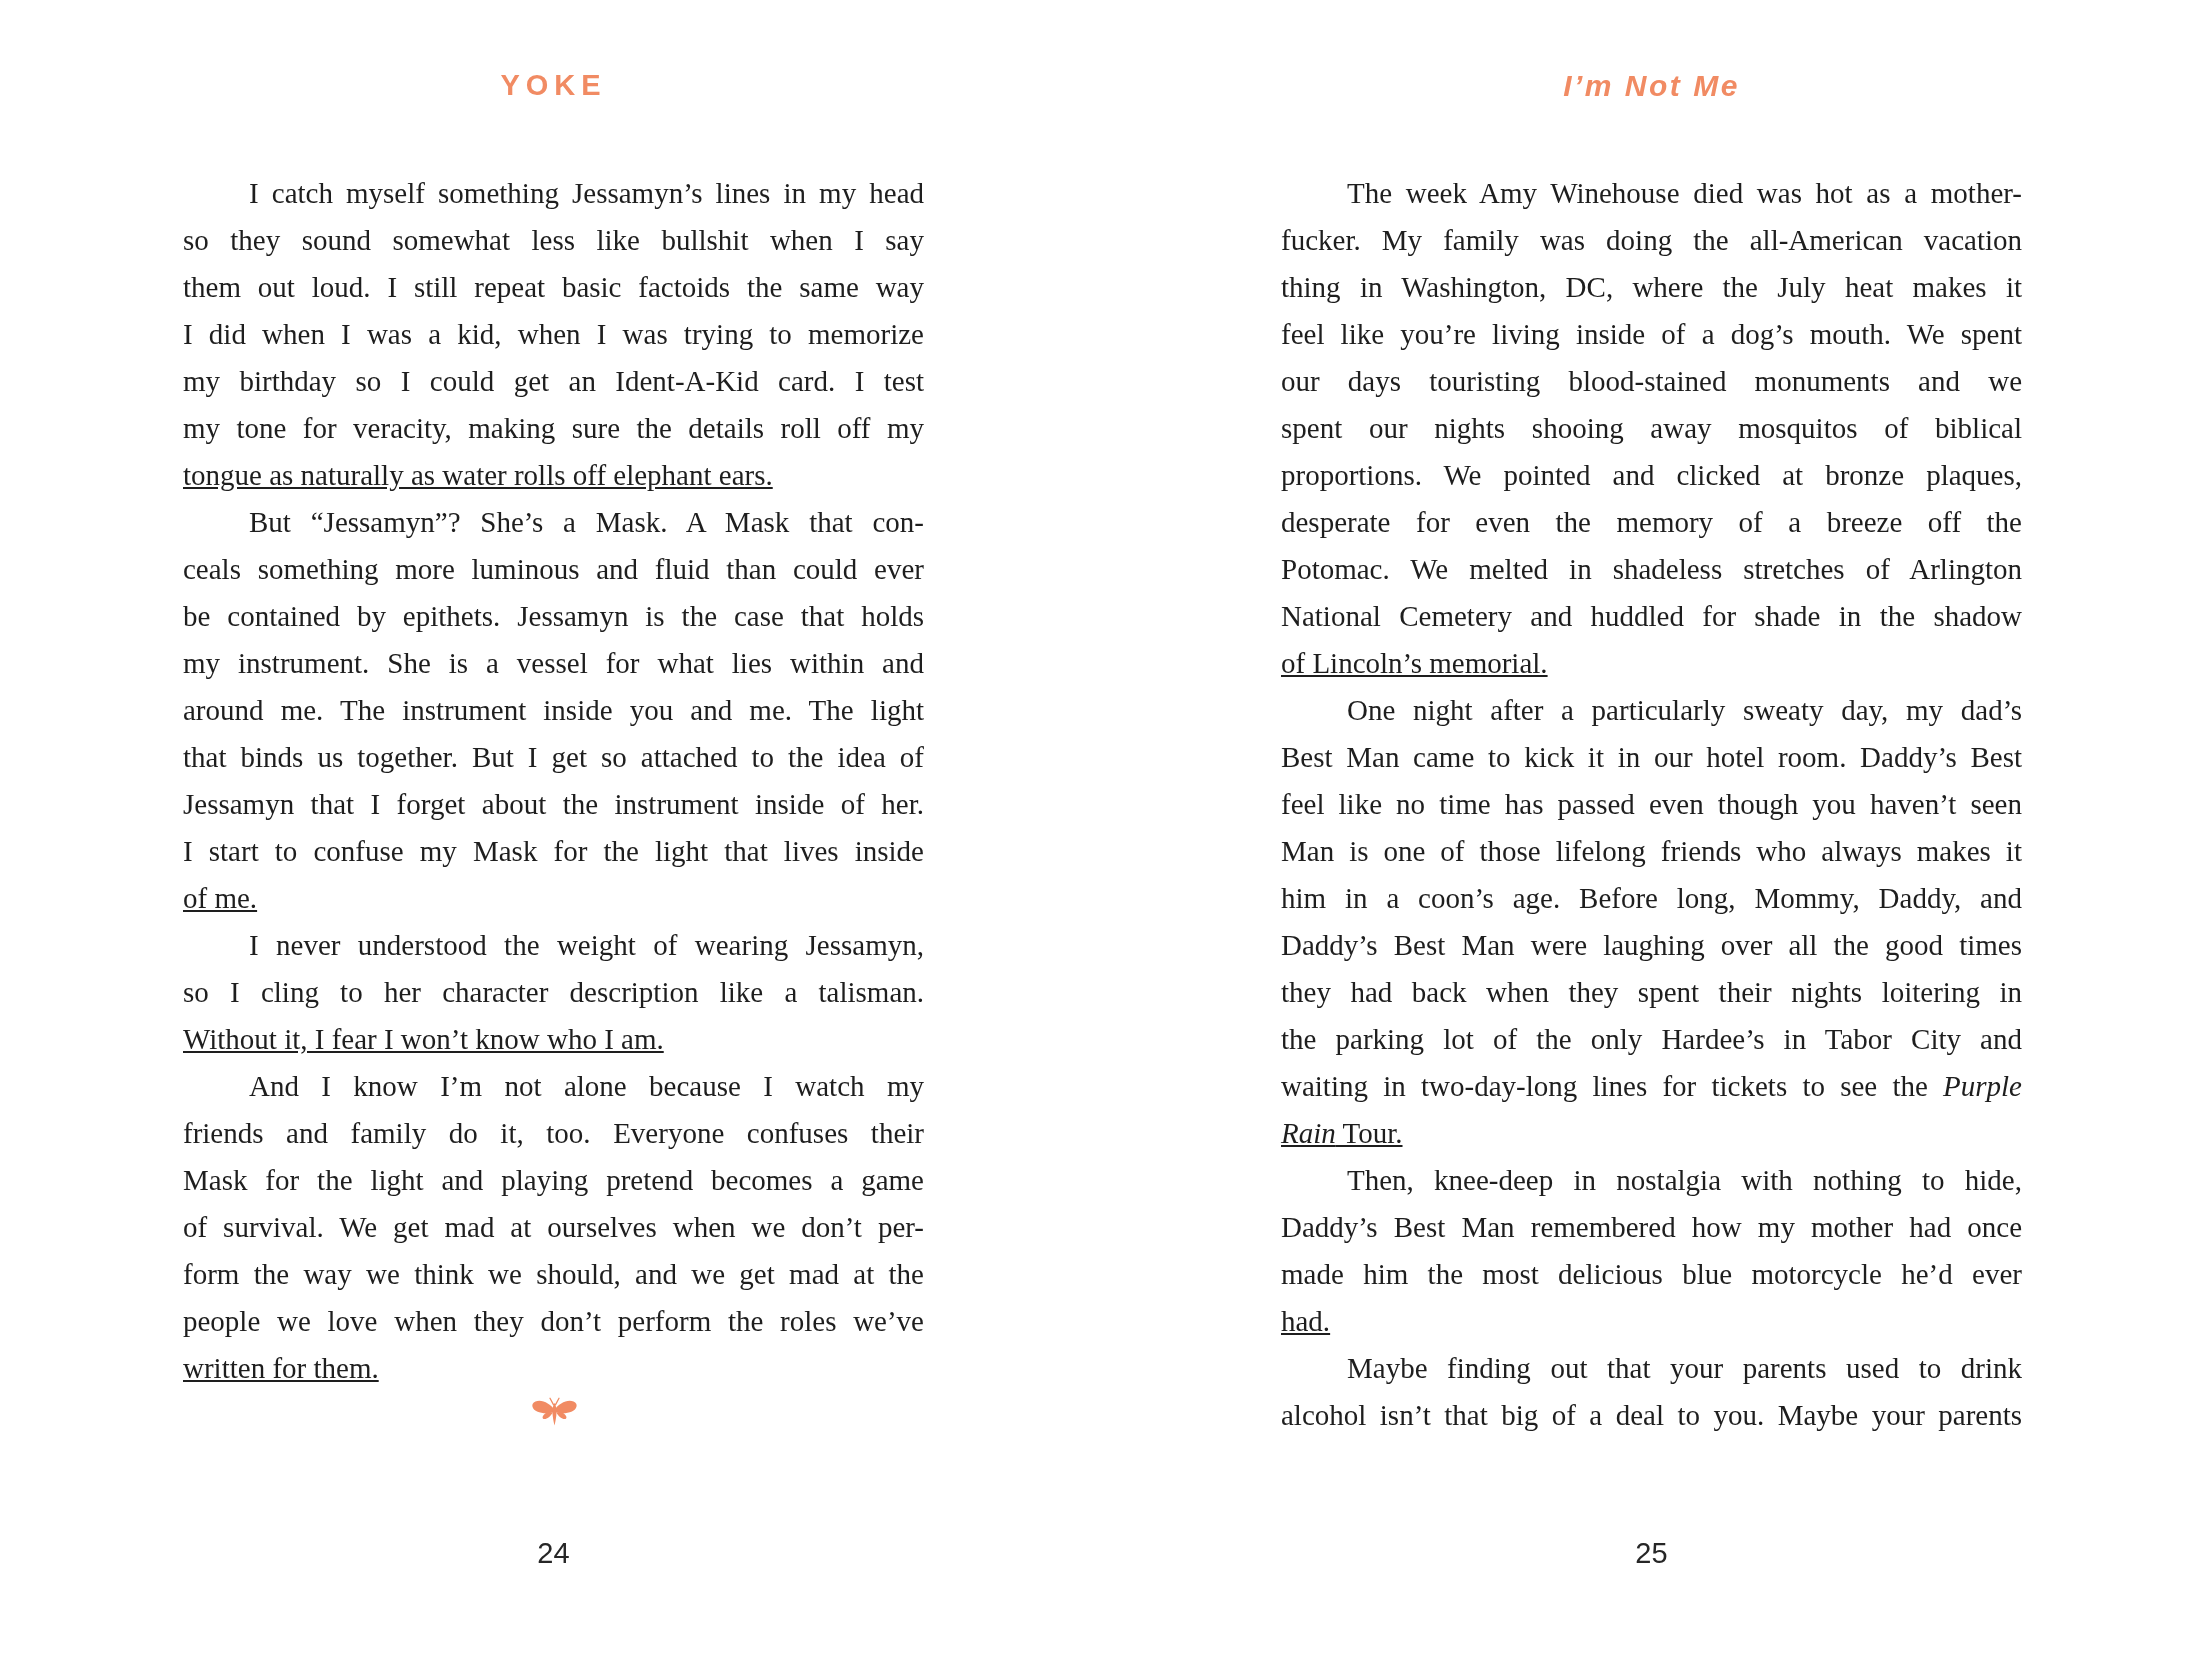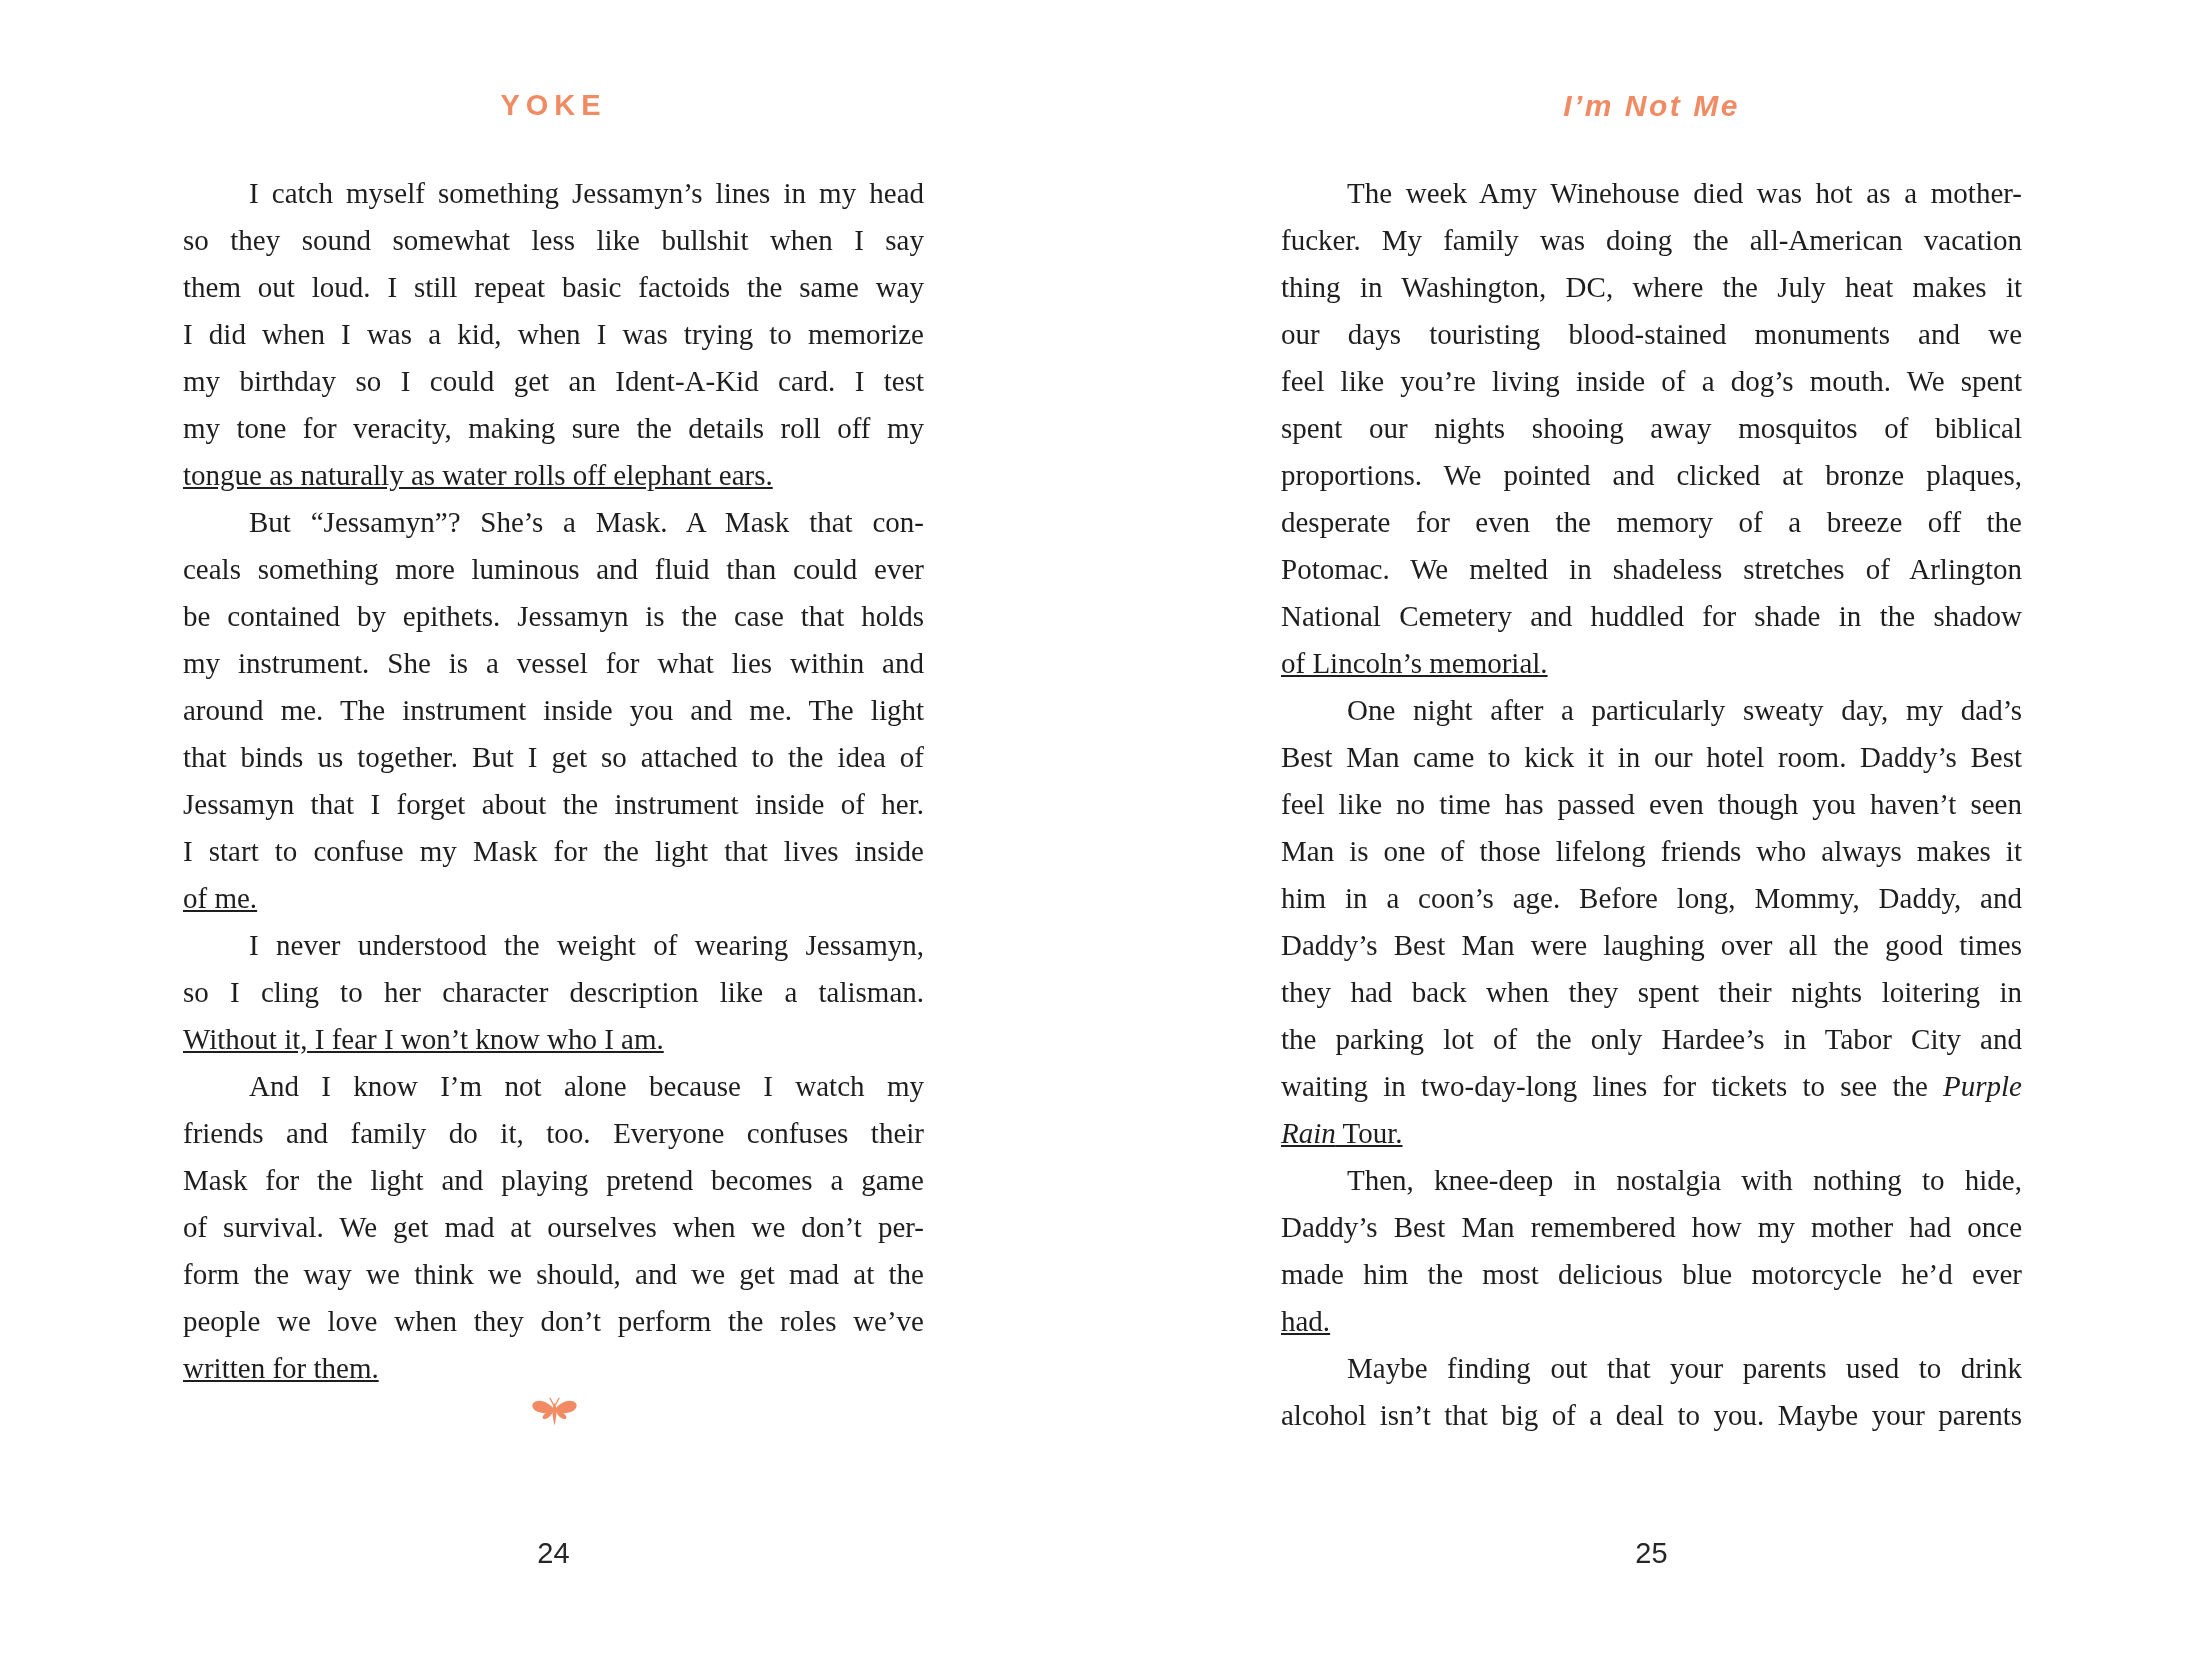--- a/index.html
+++ b/index.html
@@ -4,21 +4,21 @@
 <style>
   html,body{margin:0;padding:0;}
   body{
     width:2205px;height:1654px;position:relative;
     background:#ffffff;
     font-family:"Liberation Serif", serif;
     overflow:hidden;
   }
   .spread{position:absolute;left:0;top:0;width:2205px;height:1654px;}
   .runhead{
-    position:absolute;top:86px;width:741px;height:39px;line-height:39px;
+    position:absolute;top:66px;width:741px;height:39px;line-height:39px;
     text-align:center;color:var(--accent,#F18B63);
     font-family:"Liberation Sans", sans-serif;
   }
   #runhead-left{left:183px;font-weight:bold;font-size:29px;letter-spacing:6px;}
   #runhead-right{left:1281px;font-style:italic;font-weight:bold;font-size:30px;letter-spacing:2.5px;}
   .body-col{position:absolute;top:170px;width:741px;color:var(--ink,#1e1e1e);}
   #page-left-body{left:183px;}
   #page-right-body{left:1281px;}
   .para{margin:0;}
   .line{
@@ -84,22 +84,22 @@
         <div class="line">people we love when they don’t perform the roles we’ve</div>
         <div class="line last">written for them.</div>
       </div>
     </div>
 
   <div class="body-col" id="page-right-body">
       <div class="para">
         <div class="line first">The week Amy Winehouse died was hot as a mother-</div>
         <div class="line">fucker. My family was doing the all-American vacation</div>
         <div class="line">thing in Washington, DC, where the July heat makes it</div>
+        <div class="line">feel like you’re living inside of a dog’s mouth. We spent</div>
         <div class="line">our days touristing blood-stained monuments and we</div>
-        <div class="line">feel like you’re living inside of a dog’s mouth. We spent</div>
         <div class="line">spent our nights shooing away mosquitos of biblical</div>
         <div class="line">proportions. We pointed and clicked at bronze plaques,</div>
         <div class="line">desperate for even the memory of a breeze off the</div>
         <div class="line">Potomac. We melted in shadeless stretches of Arlington</div>
         <div class="line">National Cemetery and huddled for shade in the shadow</div>
         <div class="line last">of Lincoln’s memorial.</div>
       </div>
       <div class="para">
         <div class="line first">One night after a particularly sweaty day, my dad’s</div>
         <div class="line">Best Man came to kick it in our hotel room. Daddy’s Best</div>

